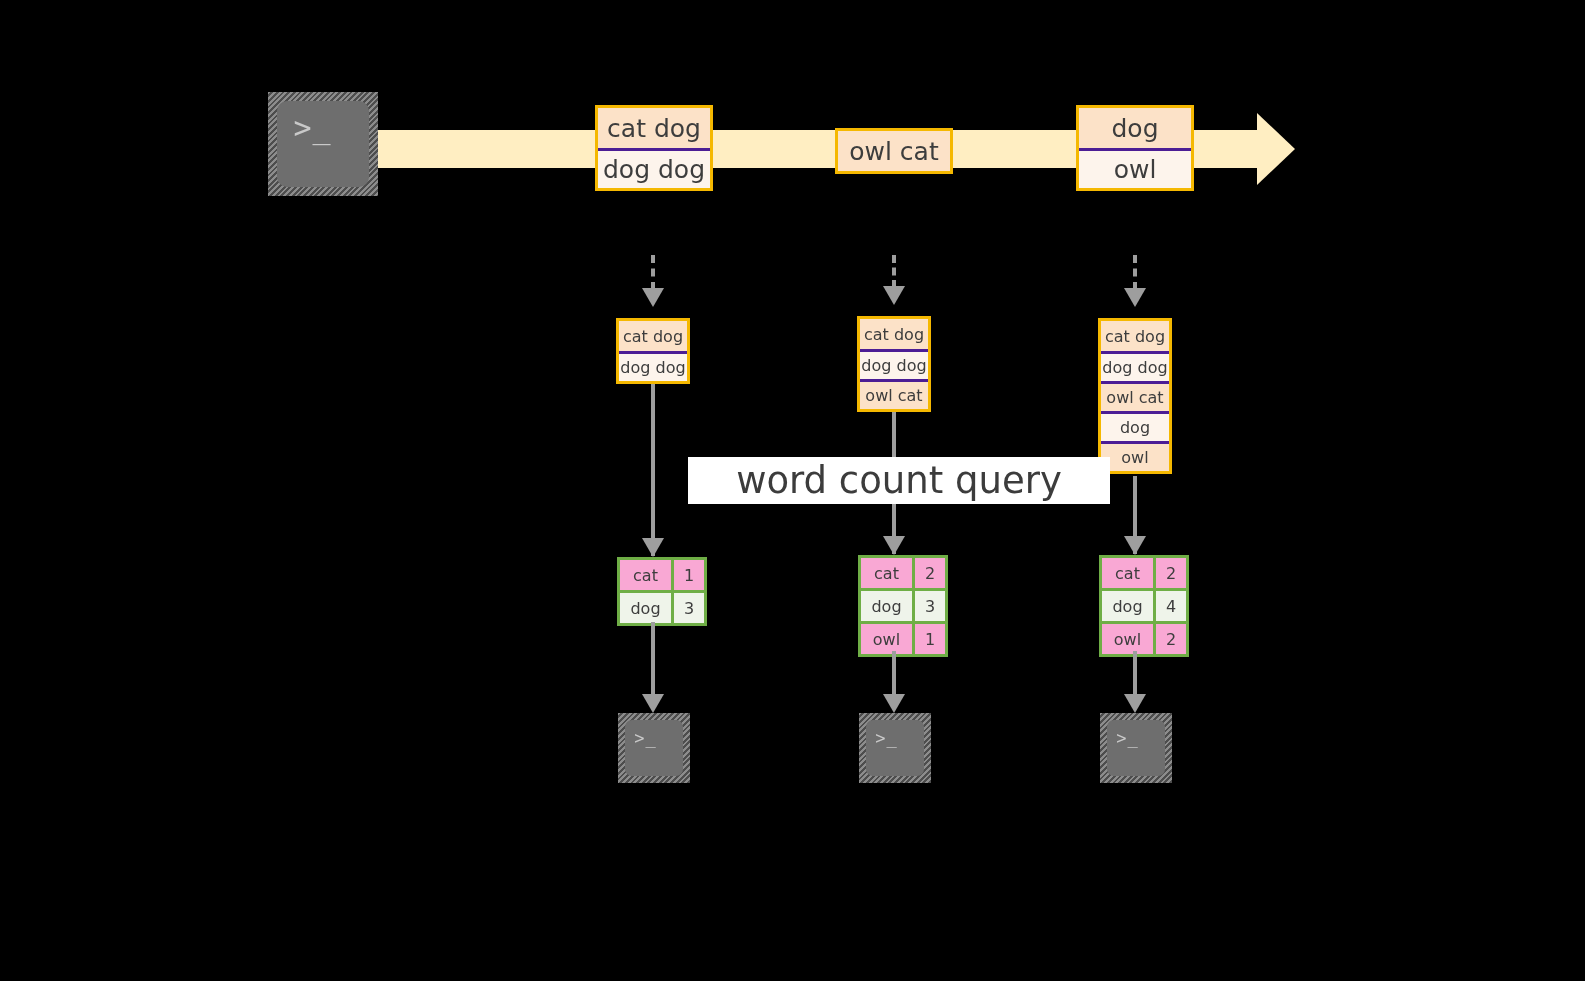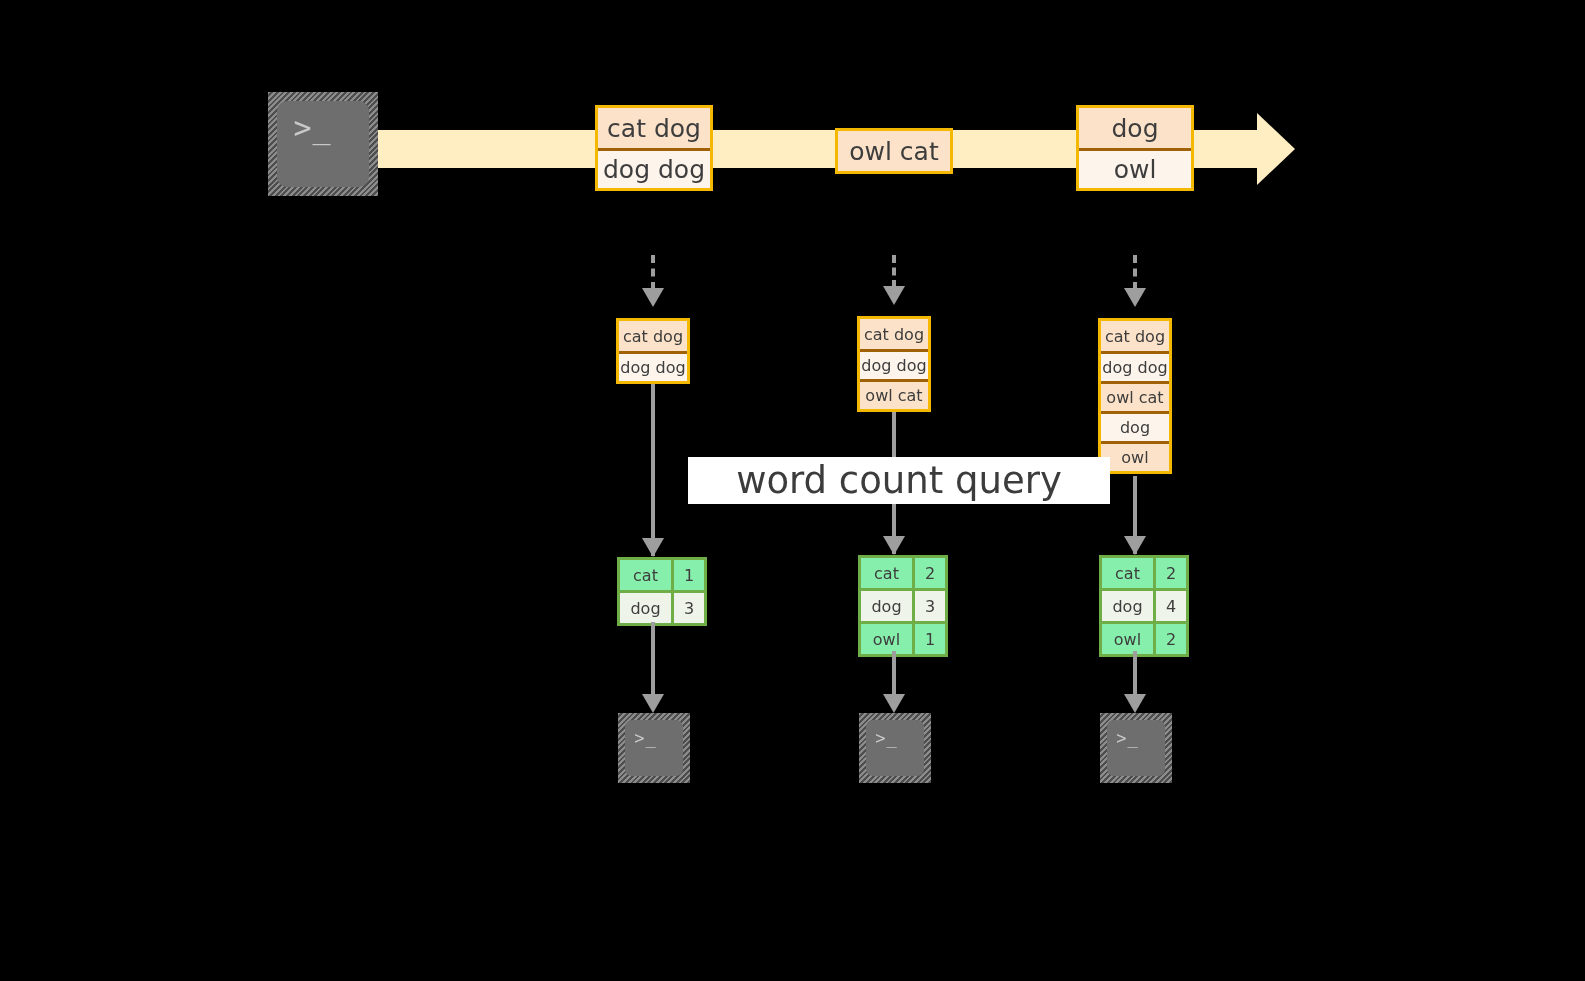--- a/index.html
+++ b/index.html
@@ -75,38 +75,38 @@
   .rec-row {
     box-sizing: border-box;
     display: flex;
     align-items: center;
     justify-content: center;
     color: #3d3d3d;
     white-space: nowrap;
   }
   .rec-row.shade-a { background: #fce2c8; }
   .rec-row.shade-b { background: #fdf4ec; }
-  .rec-row + .rec-row { border-top: 3px solid #a16207; }
+  .rec-row + .rec-row { border-top: 3px solid #4c1d95; }
 
   .rec-box.big .rec-row { height: 40px; font-size: 25px; }
   .rec-box.small .rec-row { height: 30px; font-size: 16px; }
 
   
   .res-box {
     position: absolute;
     box-sizing: border-box;
     border: 3px solid #6fae46;
     background: #eef5e7;
   }
   .res-row {
     display: flex;
     height: 30px;
   }
   .res-row + .res-row { border-top: 3px solid #6fae46; }
-  .res-row.shade-a .res-cell { background: #86efac; }
+  .res-row.shade-a .res-cell { background: #f9a8d4; }
   .res-row.shade-b .res-cell { background: #eff4ea; }
   .res-cell {
     box-sizing: border-box;
     display: flex;
     align-items: center;
     justify-content: center;
     font-size: 16px;
     color: #3d3d3d;
     white-space: nowrap;
   }

